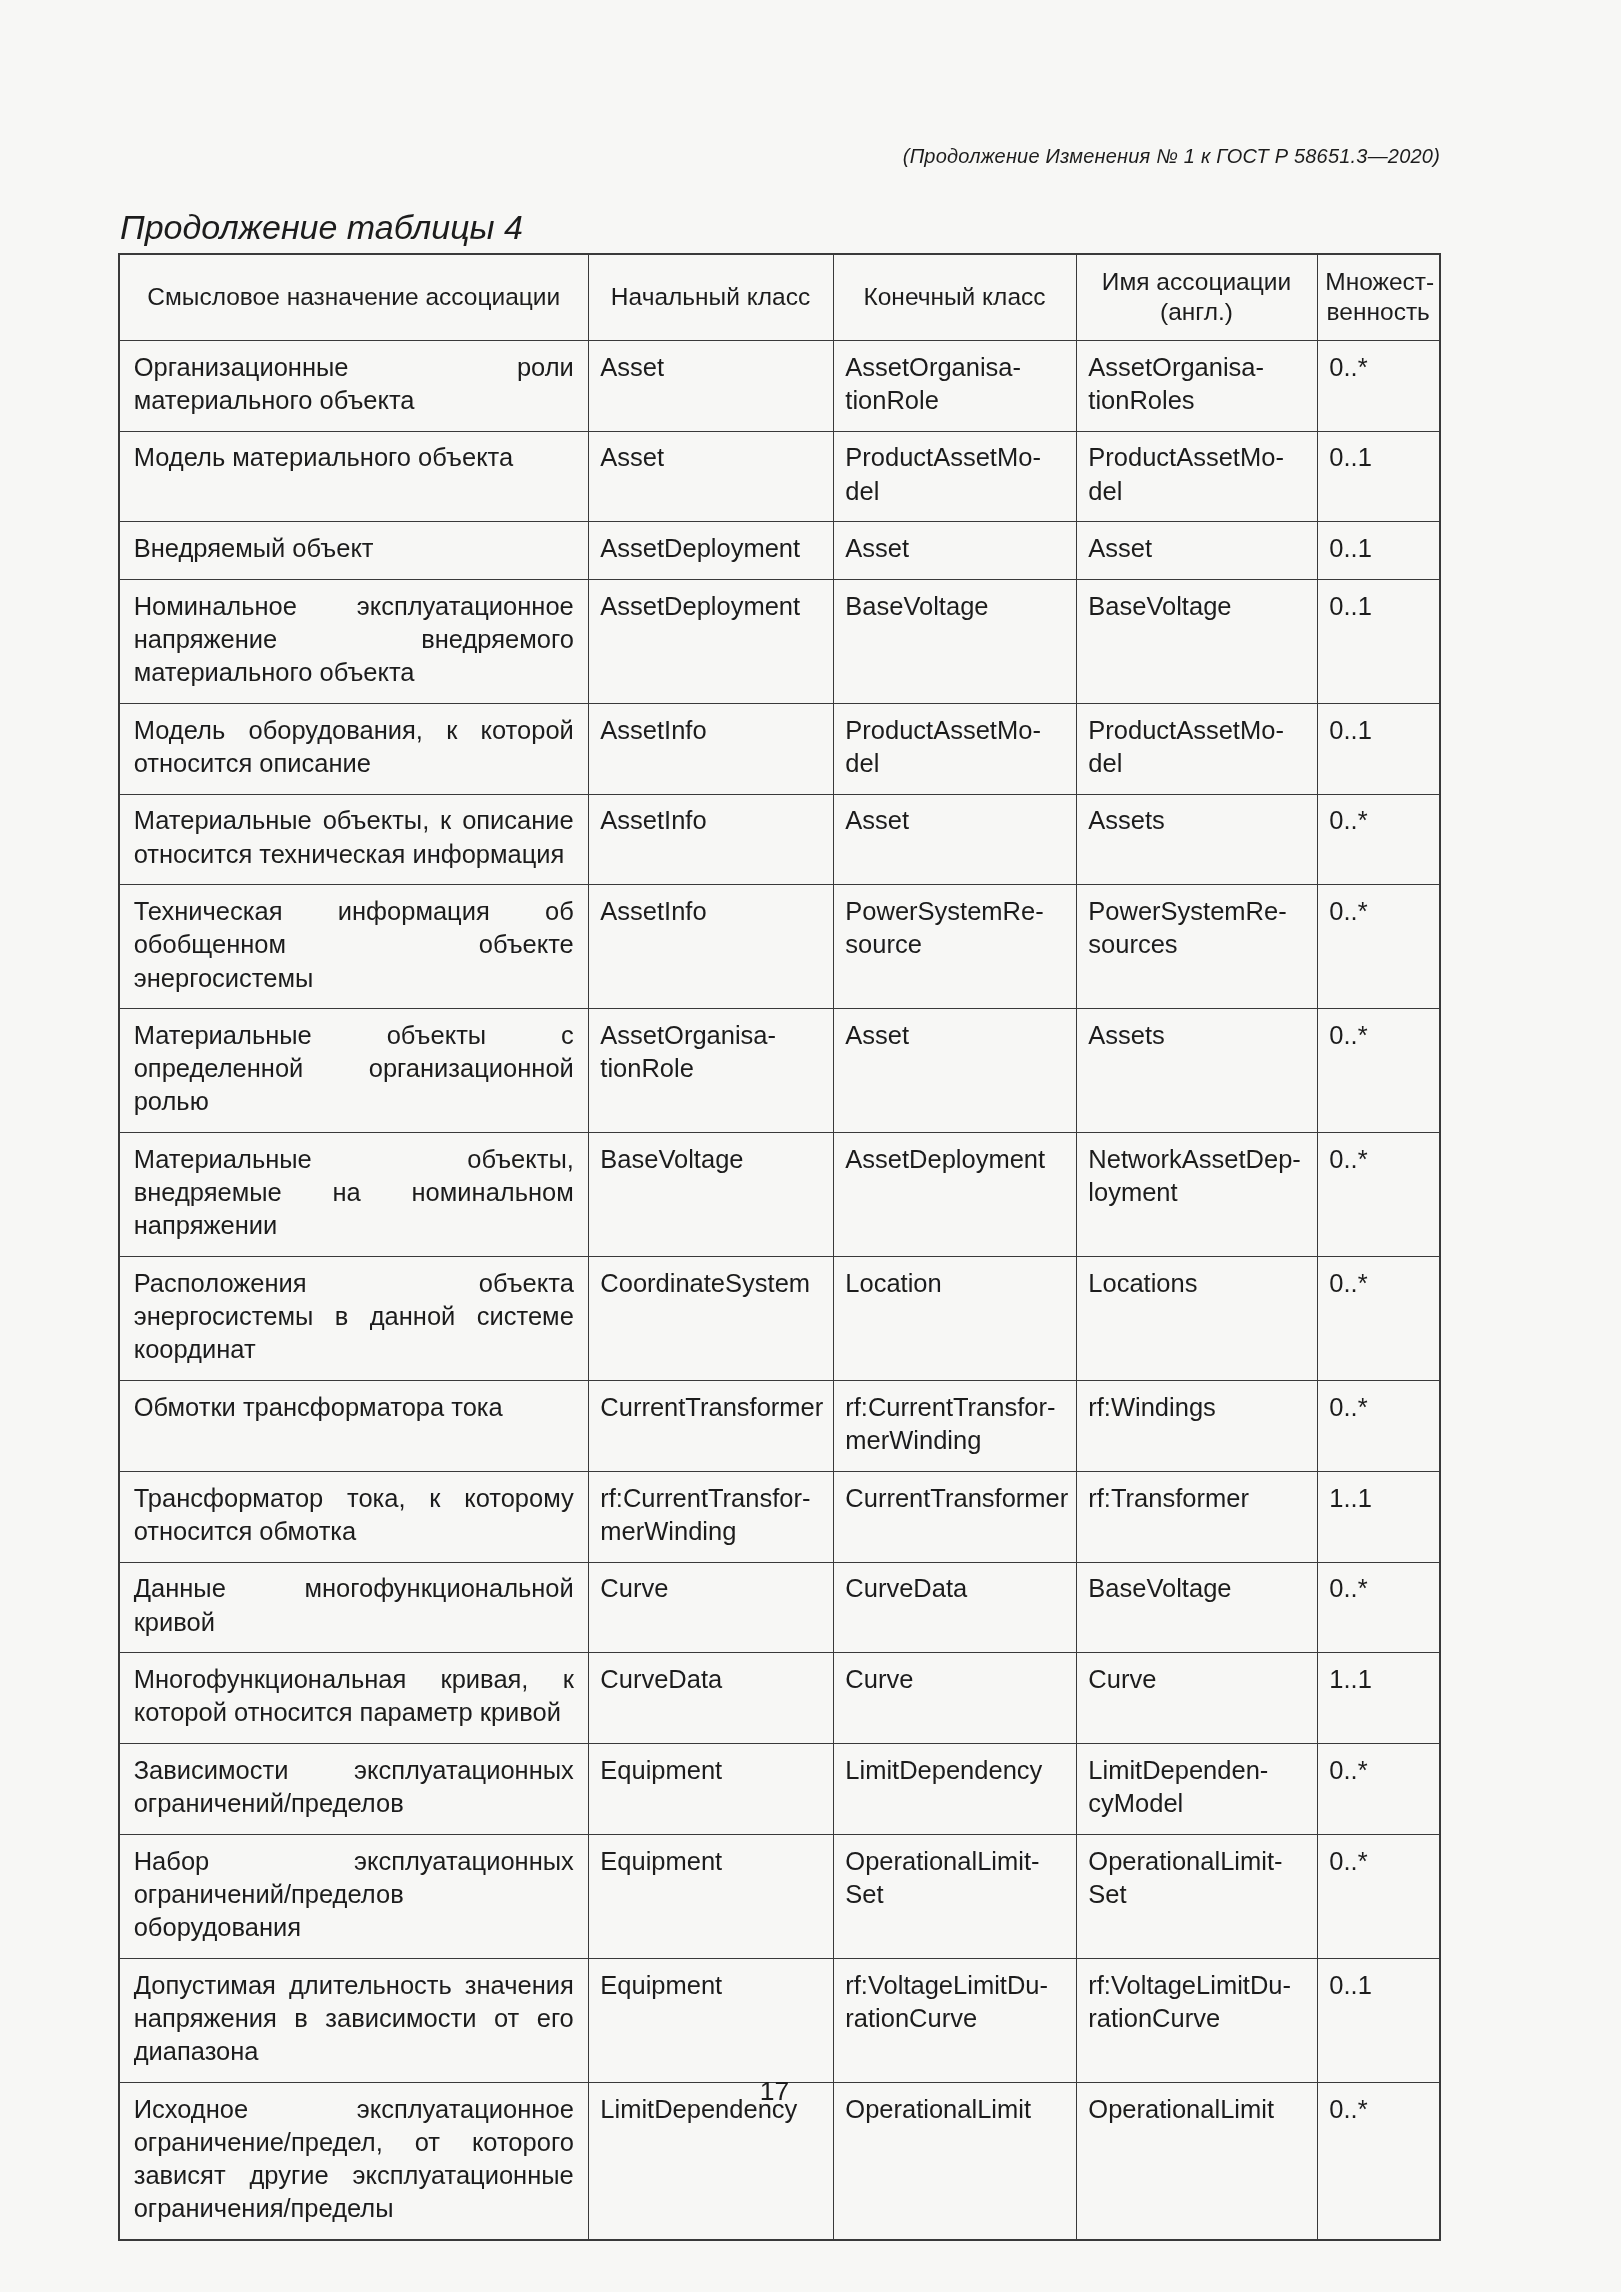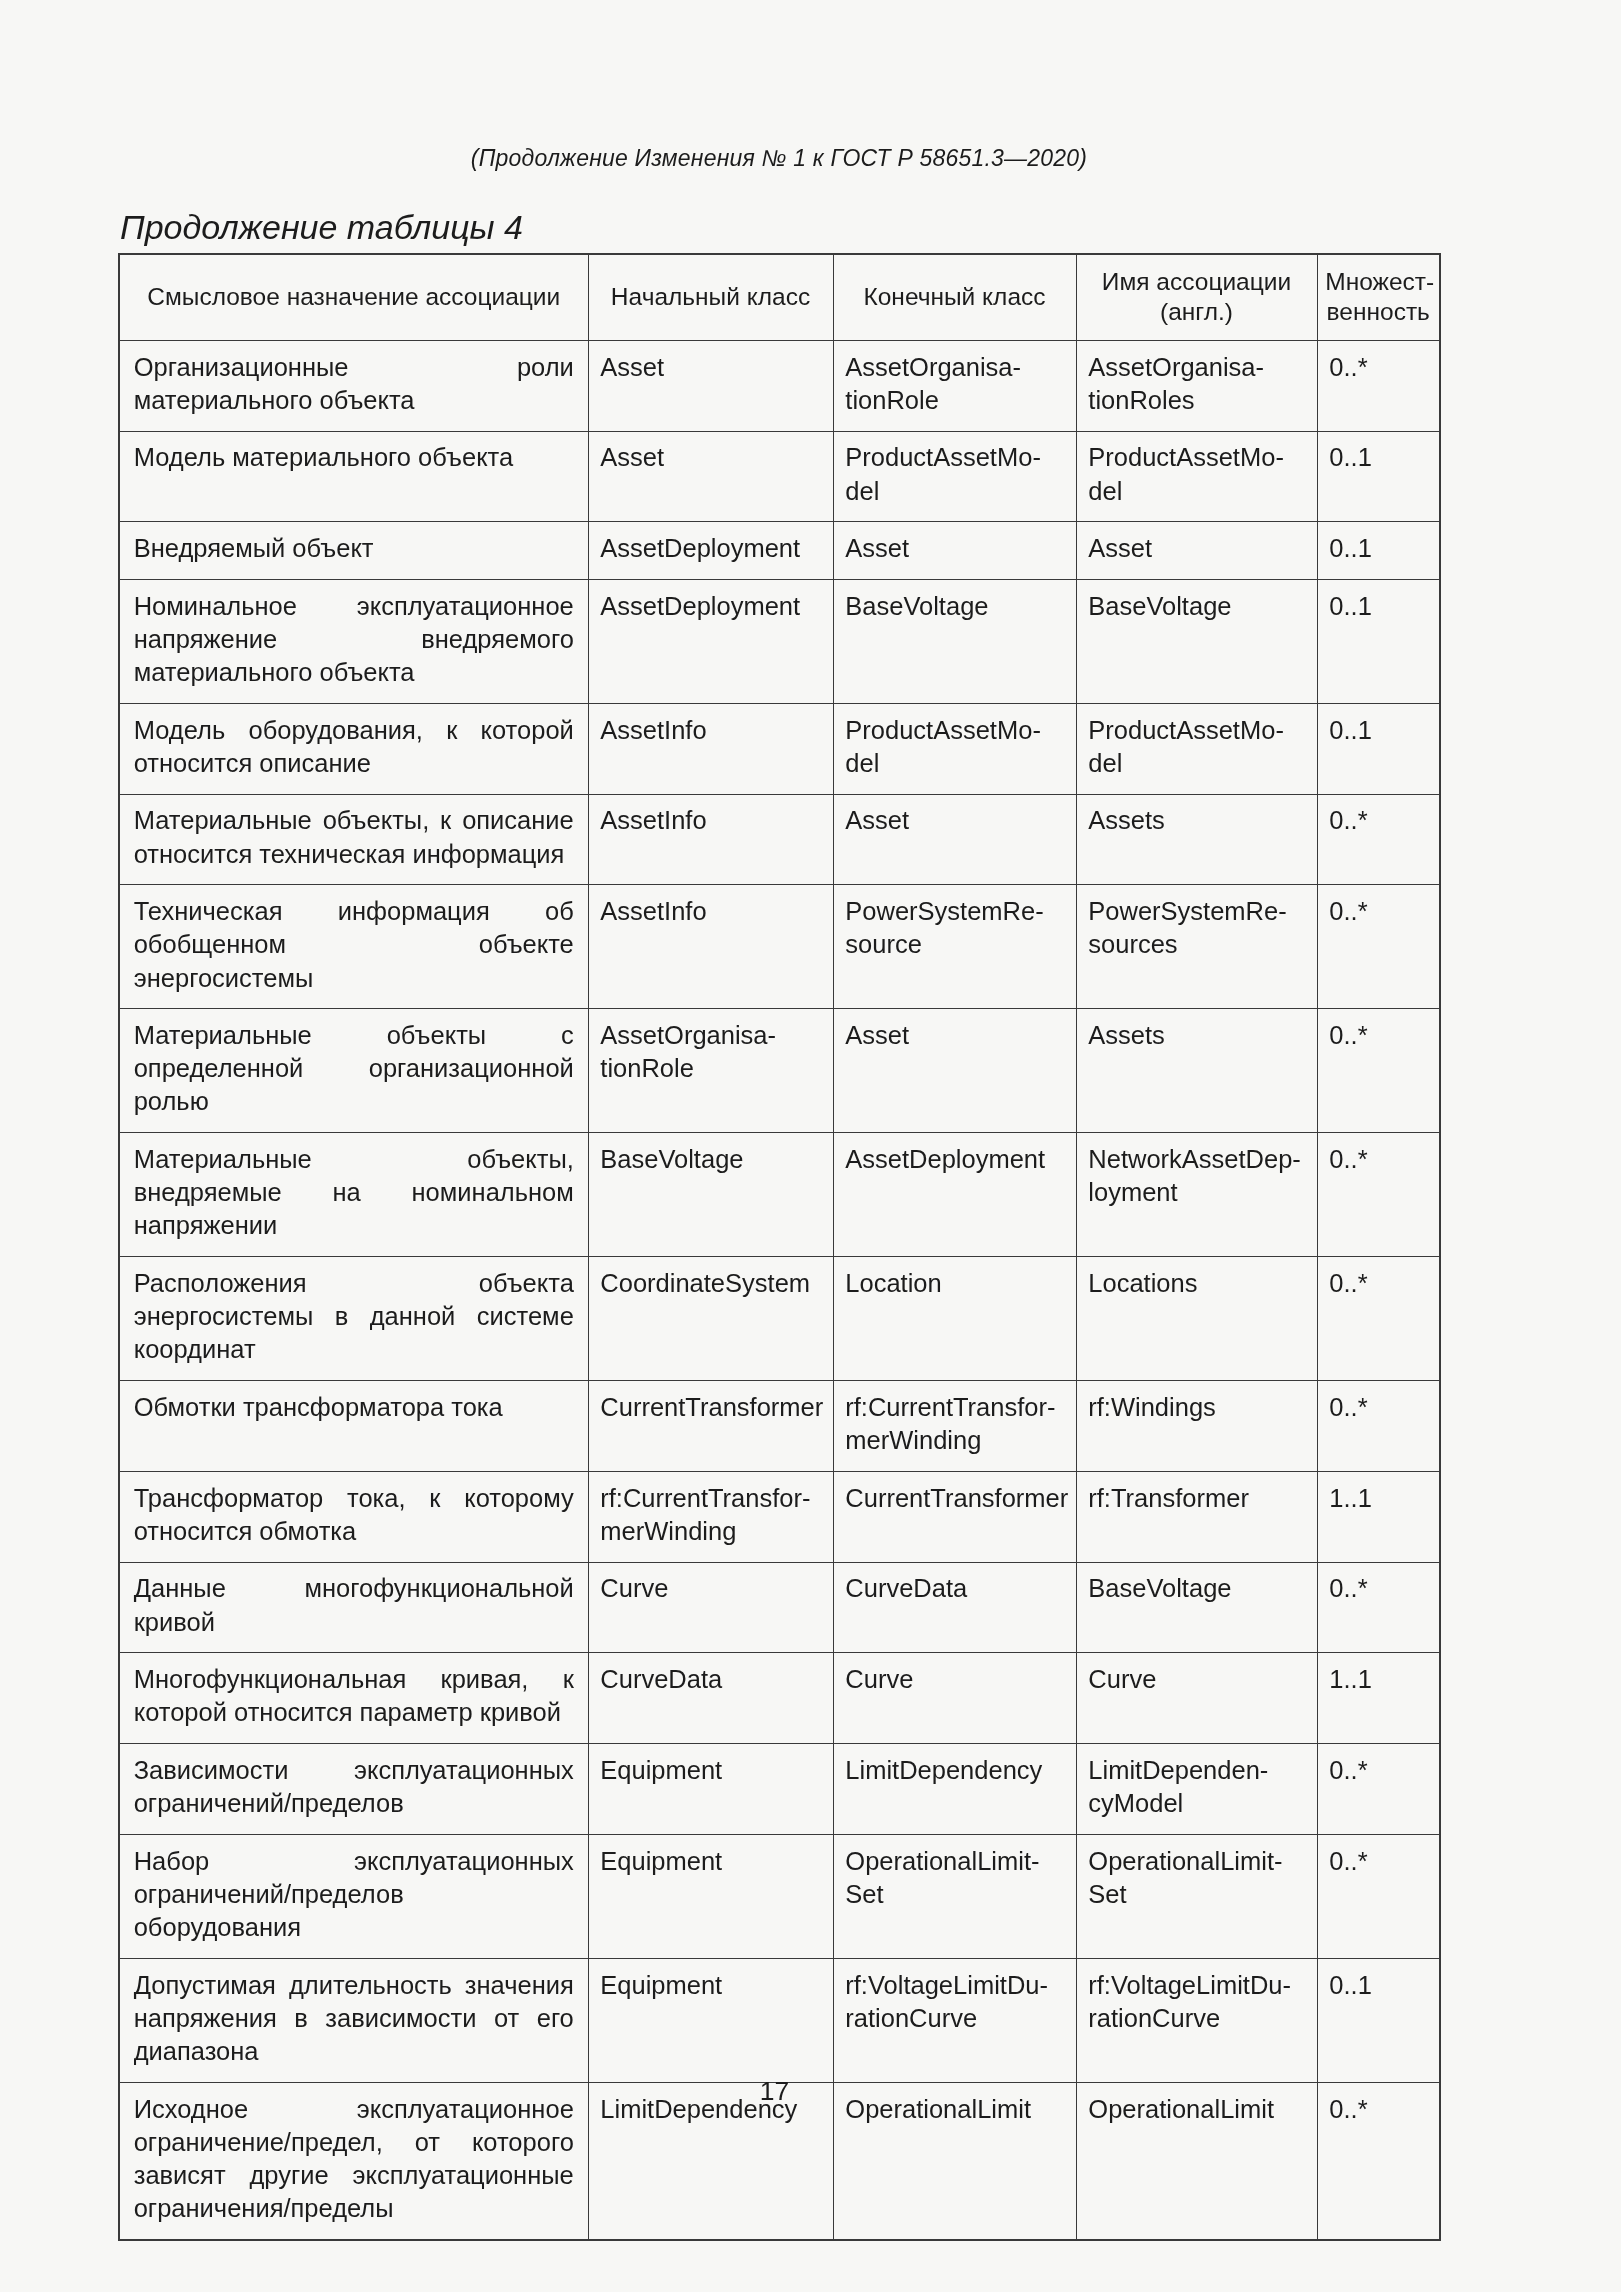--- a/index.html
+++ b/index.html
@@ -13,23 +13,23 @@
     color: #1c1c1c;
     font-family: "Liberation Sans", "DejaVu Sans", sans-serif;
     position: relative;
     -webkit-font-smoothing: antialiased;
   }
   .doc-header {
     position: absolute;
     top: 145px;
     left: 118px;
     width: 1322px;
-    text-align: center;
+    text-align: right;
     font-style: italic;
-    font-size: 23px;
+    font-size: 20px;
     letter-spacing: 0.2px;
   }
   .table-caption {
     position: absolute;
     top: 208px;
     left: 120px;
     font-style: italic;
     font-size: 34px;
   }
   table.assoc-table {

